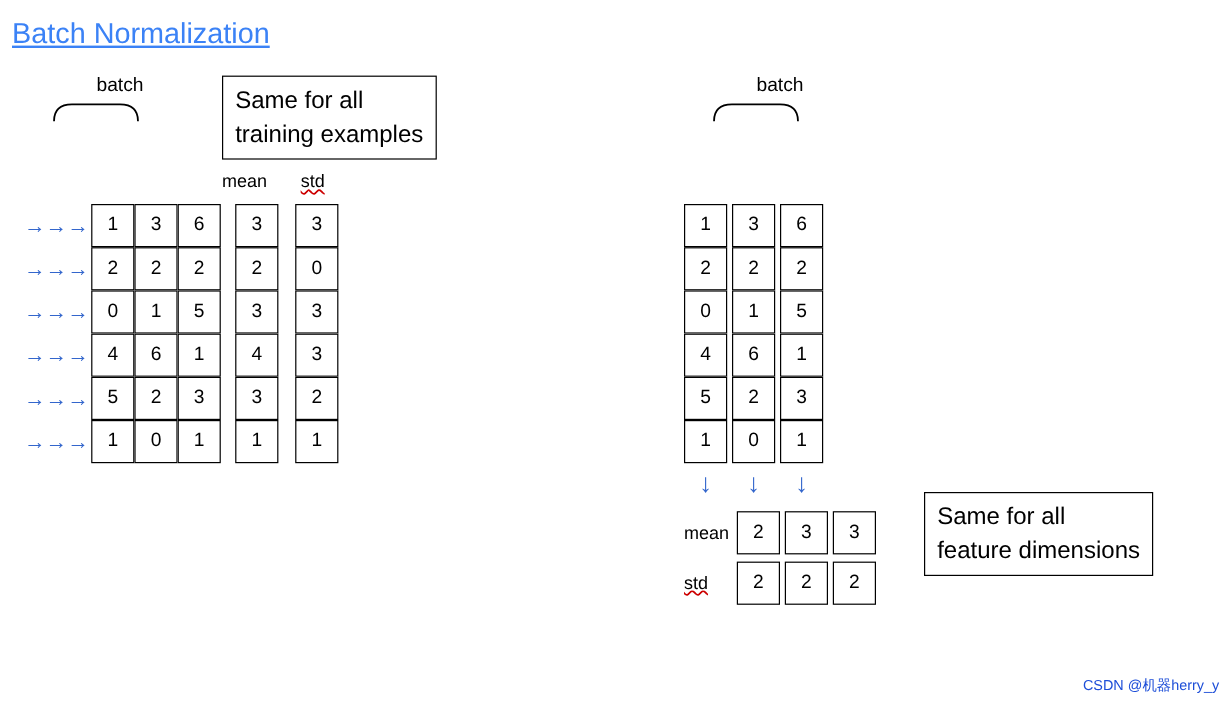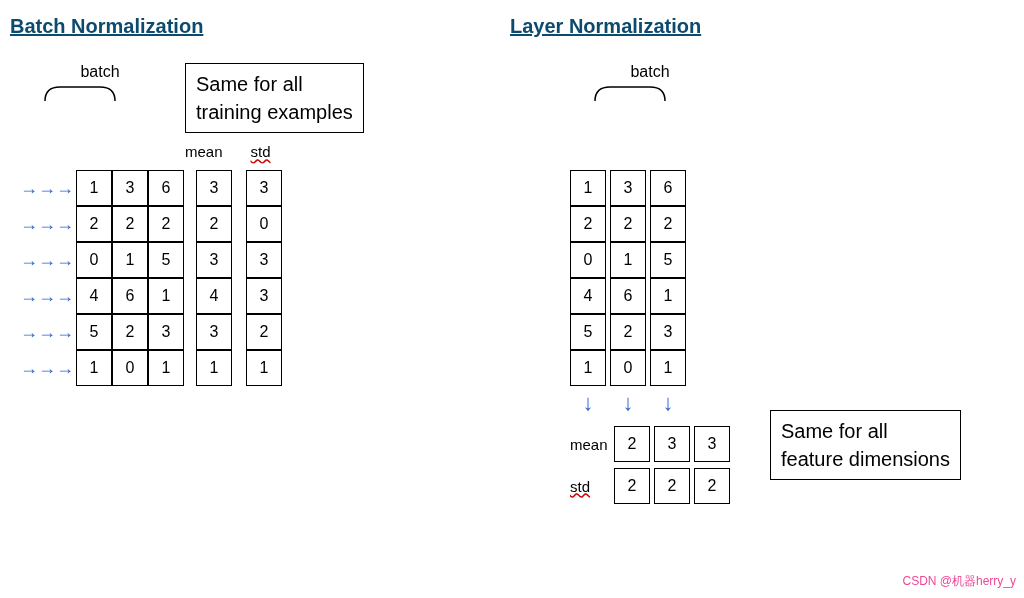--- a/index.html
+++ b/index.html
@@ -6,25 +6,25 @@
     body {
       background: #ffffff;
       font-family: Arial, sans-serif;
       width: 1024px;
       height: 598px;
       position: relative;
       overflow: hidden;
     }
 
     .section-title {
-      font-size: 20px;
-      font-weight: bold;
+      font-size: 24px;
+      font-weight: normal;
       text-decoration: underline;
       margin-bottom: 20px;
-      color: #0c4a6e;
+      color: #3b82f6;
     }
 
     
     .grid-cell {
       width: 36px;
       height: 36px;
       border: 1.5px solid #000;
       display: flex;
       align-items: center;
       justify-content: center;
@@ -53,24 +53,24 @@
 
     .ln-section {
       position: absolute;
       left: 510px;
       top: 15px;
       width: 490px;
     }
 
     .watermark {
       position: absolute;
-      bottom: 8px;
+      bottom: 18px;
       right: 8px;
       font-size: 12px;
-      color: #ec4899;
+      color: #1d4ed8;
     }
   </style>
 </head>
 <body>
 
 <div class="bn-section">
   <div class="section-title">Batch Normalization</div>
 
   <div style="position:absolute; top:48px; left:30px;">
     <div style="display:flex; flex-direction:column; align-items:center;">
@@ -157,21 +157,20 @@
         <div class="grid-cell">0</div>
         <div class="grid-cell">3</div>
         <div class="grid-cell">3</div>
         <div class="grid-cell">2</div>
         <div class="grid-cell">1</div>
       </div>
   </div>
 </div>
 
 <div class="ln-section">
-  <div class="section-title">Layer Normalization</div>
 
   <div style="position:absolute; top:48px; left:80px;">
     <div style="display:flex; flex-direction:column; align-items:center;">
       <span style="font-size:16px; margin-bottom:2px;">batch</span>
       <svg width="120" height="20">
         <path d="M5,18 Q5,4 20,4 L60,4 Q75,4 75,18" fill="none" stroke="#000" stroke-width="1.5"></path>
       </svg>
     </div>
   </div>
 

